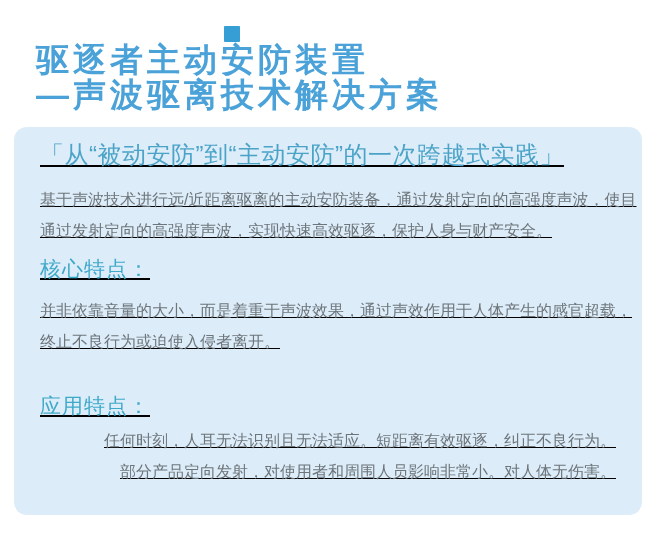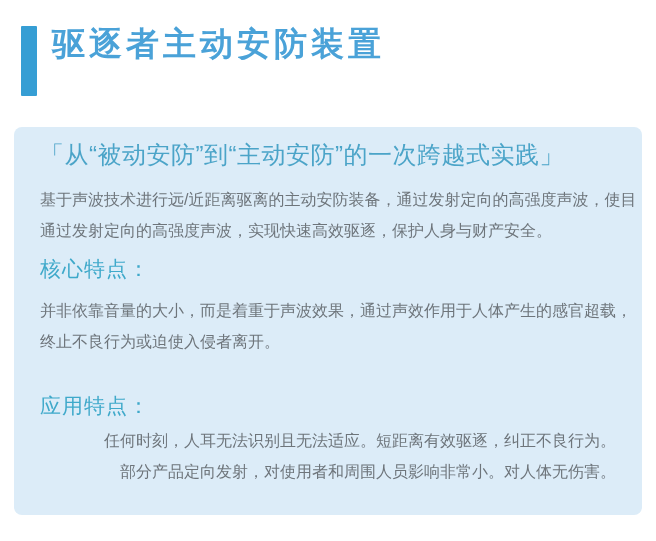--- a/index.html
+++ b/index.html
@@ -17,21 +17,22 @@
     height: 541px;
     position: relative;
     overflow: hidden;
     font-family: "Liberation Sans", "DejaVu Sans", sans-serif;
   }
   .header {
     position: absolute;
     top: 26px;
     left: 21px;
     display: flex;
-    align-items: flex-start;
+    align-items: center;
+    flex-direction: column;
   }
   .accent-bar {
     width: 16px;
     height: 70px;
     background: var(--accent-blue);
     border-radius: 1px;
     flex: 0 0 16px;
   }
   .title {
     margin-left: 15px;
@@ -43,22 +44,23 @@
     white-space: nowrap;
   }
   .title-line { display: block; }
   .panel {
     position: absolute;
     left: 14px;
     top: 127px;
     width: 628px;
     height: 388px;
     background: var(--panel-bg);
-    border-radius: 8px;
+    border-radius: 13px;
     padding: 13px 26px 8px 26px;
+    text-decoration: underline;
   }
   .quote {
     color: var(--quote-teal);
     font-size: 24px;
     font-weight: normal;
     line-height: 30px;
     letter-spacing: 0.5px;
     white-space: nowrap;
   }
   .body-para {
@@ -83,20 +85,21 @@
 </style>
 </head>
 <body>
 
 <div class="page">
 
   <header class="header">
     <div class="accent-bar"></div>
     <h1 class="title">
       <span class="title-line">驱逐者主动安防装置</span>
+      <span class="title-line">—声波驱离技术解决方案</span>
     </h1>
   </header>
 
   <section class="panel">
 
     <h2 class="quote">「从“被动安防”到“主动安防”的一次跨越式实践」</h2>
 
     <p class="body-para para-intro">
       <span class="body-line">基于声波技术进行远/近距离驱离的主动安防装备，通过发射定向的高强度声波，使目</span>
       <span class="body-line">通过发射定向的高强度声波，实现快速高效驱逐，保护人身与财产安全。</span>

